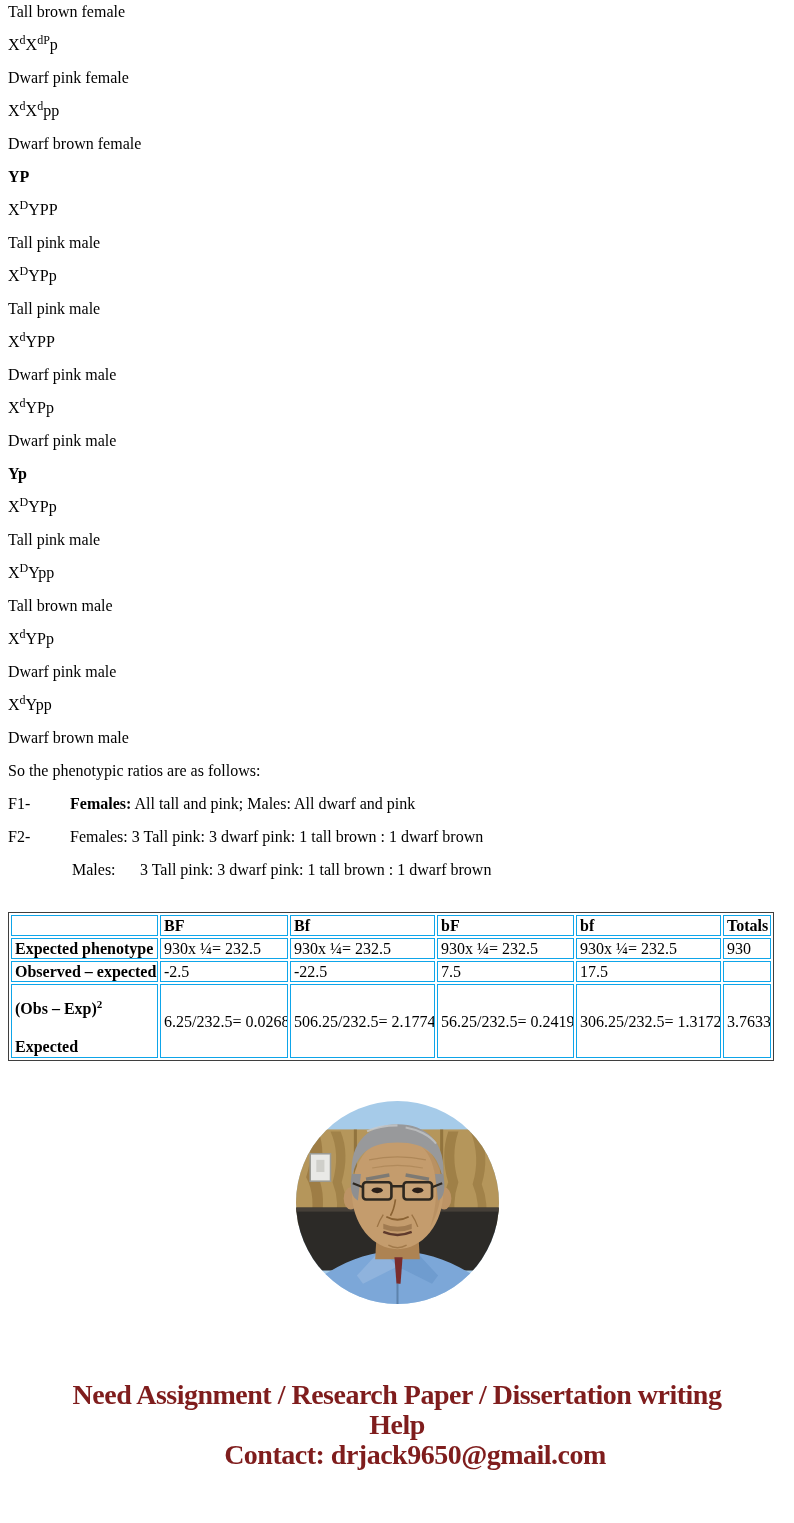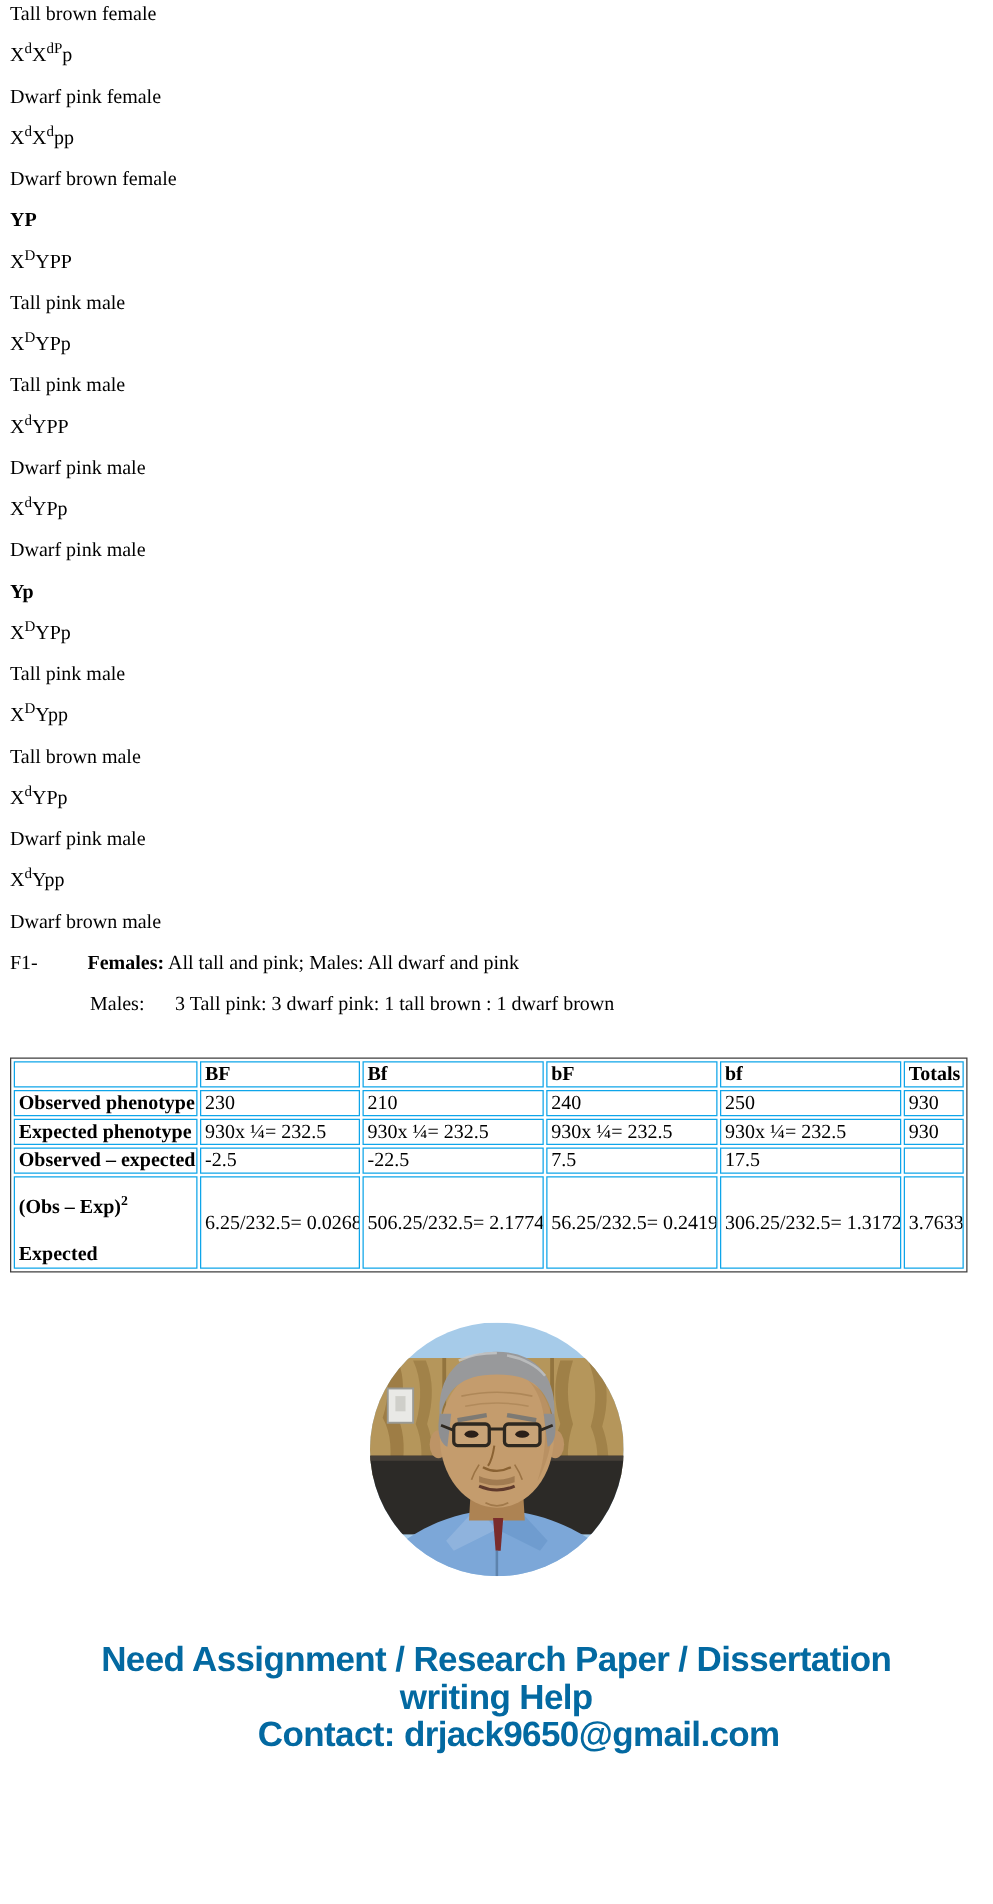--- a/index.html
+++ b/index.html
@@ -19,22 +19,22 @@
             font-size:16px;text-align:left;vertical-align:middle;white-space:nowrap;
             overflow:hidden;font-weight:normal;height:19px;}
   table.chi th.lbl, table.chi th.hdr{font-weight:bold;}
   table.chi tr.tall th, table.chi tr.tall td{height:58px;}
   table.chi tr.tall th.lbl{vertical-align:top;padding-top:14px;}
   table.chi th.lbl sup{font-size:11px;line-height:0;}
 
   .photo-wrap{width:203px;margin:40px auto 0 auto;}
   .photo-wrap svg{display:block;}
 
-  .footer{margin-top:52px;text-align:center;
-          font-family:Liberation Sans, sans-serif;font-weight:bold;color:#0369a1;}
+  .footer{margin-top:76px;text-align:center;
+          font-family:Liberation Serif, serif;font-weight:bold;color:#7f1d1d;}
   .footer .help{font-size:28px;line-height:30px;max-width:690px;margin:0 auto;letter-spacing:-0.5px;}
   .footer .contact{font-size:28px;line-height:30px;margin:0;letter-spacing:-0.5px;padding-left:36px;}
 </style>
 </head>
 <body>
 
 <div class="page">
 
   <div class="doc">
       <p class="line plain"><span>Tall brown female</span></p>
@@ -53,21 +53,23 @@
       <p class="line plain"><span>Dwarf pink male</span></p>
       <p class="line heading"><span>Yp</span></p>
       <p class="line genotype"><span>X</span><sup>D</sup><span>YPp</span></p>
       <p class="line plain"><span>Tall pink male</span></p>
       <p class="line genotype"><span>X</span><sup>D</sup><span>Ypp</span></p>
       <p class="line plain"><span>Tall brown male</span></p>
       <p class="line genotype"><span>X</span><sup>d</sup><span>YPp</span></p>
       <p class="line plain"><span>Dwarf pink male</span></p>
       <p class="line genotype"><span>X</span><sup>d</sup><span>Ypp</span></p>
       <p class="line plain"><span>Dwarf brown male</span></p>
+      <p class="line plain"><span>So the phenotypic ratios are as follows:</span></p>
       <p class="line ratio"><span class="seg-w" style="width: 62px;">F1-</span><span class="seg-b">Females:</span><span> All tall and pink; Males: All dwarf and pink</span></p>
+      <p class="line ratio"><span class="seg-w" style="width: 62px;">F2-</span><span>Females: 3 Tall pink: 3 dwarf pink: 1 tall brown : 1 dwarf brown</span></p>
       <p class="line ratio"><span class="seg-w" style="width: 64px;"></span><span class="seg-w" style="width: 68px;">Males:</span><span>3 Tall pink: 3 dwarf pink: 1 tall brown : 1 dwarf brown</span></p>
     </div>
 
   <div class="doc">
     <table class="chi">
       <colgroup>
         <col style="width:147px">
           <col style="width:128px">
           <col style="width:145px">
         <col style="width:137px">
@@ -78,28 +80,20 @@
           <tr>
             <th class="hdr"></th>
             <th class="hdr">BF</th>
             <th class="hdr">Bf</th>
             <th class="hdr">bF</th>
             <th class="hdr">bf</th>
             <th class="hdr">Totals</th>
           </tr>
         </thead>
       <tbody>
-          <tr>
-            <th class="lbl"><span>Observed phenotype</span></th>
-            <td>230</td>
-            <td>210</td>
-            <td>240</td>
-            <td>250</td>
-            <td>930</td>
-          </tr>
           <tr>
             <th class="lbl"><span>Expected phenotype</span></th>
             <td>930x ¼= 232.5</td>
             <td>930x ¼= 232.5</td>
             <td>930x ¼= 232.5</td>
             <td>930x ¼= 232.5</td>
             <td>930</td>
           </tr>
           <tr>
             <th class="lbl"><span>Observed – expected</span></th>

